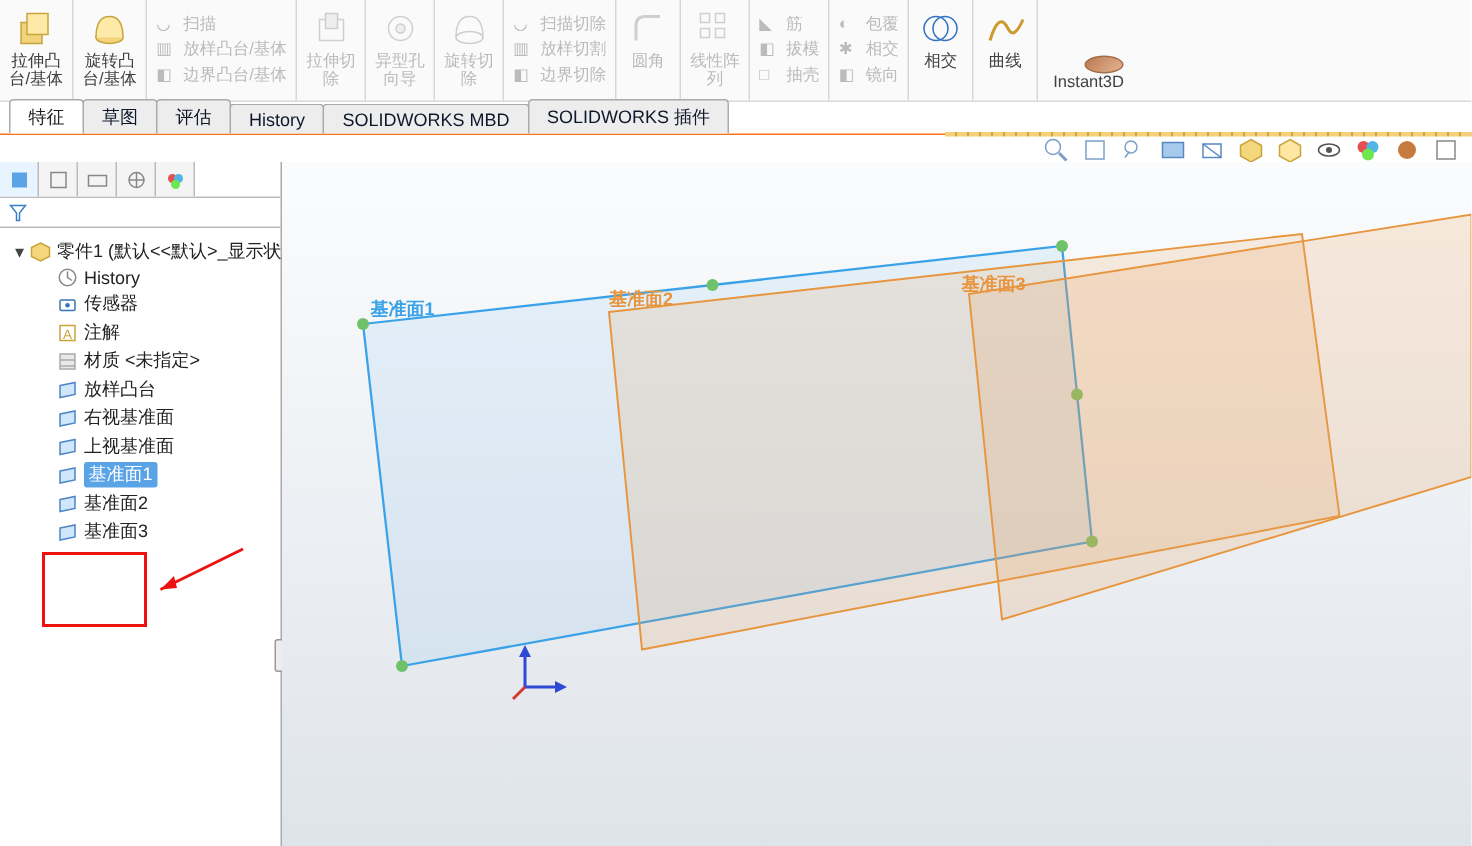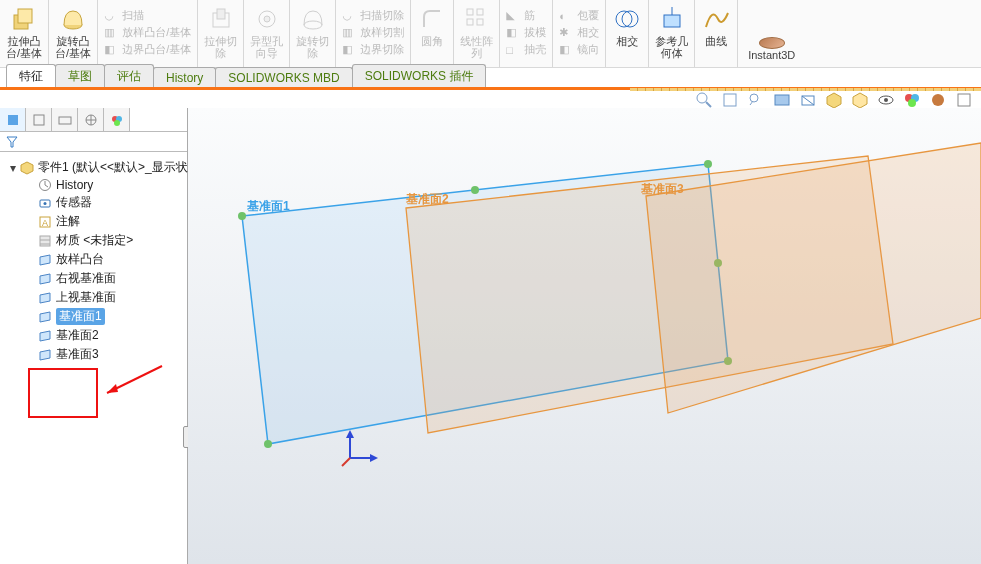--- a/index.html
+++ b/index.html
@@ -8,27 +8,27 @@
   
   .ribbon { display:flex; height:68px; background:#fafafa; border-bottom:1px solid #d9d9d9; }
   .ribbon-group { display:flex; flex-direction:column; align-items:center; justify-content:flex-start;
                   padding:4px 6px 2px; border-right:1px solid #d7d7d7; font-size:11px; color:#bbb; }
   .ribbon-group.enabled { color:#404040; }
   .rg-icon { width:30px; height:30px; display:flex; align-items:center;justify-content:center; }
   .rg-label { text-align:center; line-height:1.05; margin-top:2px; white-space:nowrap; }
   .mini-items { display:flex; flex-direction:column; gap:2px; font-size:11px; color:#bbb; padding-top:4px;}
   .mini-items span{display:flex; align-items:center; gap:4px;}
   .mini-ico{width:14px;height:14px;display:inline-block;}
-  .inst{display:flex;flex-direction:column;align-items:center;color:#404040;font-size:11px;padding:6px 10px;margin-top:31px;}
+  .inst{display:flex;flex-direction:column;align-items:flex-end;color:#404040;font-size:11px;padding:6px 10px;margin-top:31px;}
   .inst .ball{width:26px;height:26px;border-radius:50%;background:linear-gradient(135deg,#b97a51,#e6b494);border:1px solid #a06c43;}
 
   
-  .tabs { display:flex; align-items:flex-end; height:22px; background:#fff; border-bottom:3px solid #f97316;
+  .tabs { display:flex; align-items:flex-end; height:22px; background:#fff; border-bottom:1px solid #f97316;
           padding-left:6px; font-size:12px;}
-  .tab{padding:3px 12px 2px;border:1px solid #aaa;border-bottom:none;margin-right:-1px;background:#ededed;color:#4d7c0f;cursor:pointer;border-radius:3px 3px 0 0;}
+  .tab{padding:3px 12px 2px;border:1px solid #aaa;border-bottom:none;margin-right:-1px;background:#ededed;color:#0f172a;cursor:pointer;border-radius:3px 3px 0 0;}
   .tab.active{background:#fff;font-weight:normal;color:#222;}
 
   
   .view-bar{position:absolute;right:8px;top:90px;display:flex;gap:7px;}
   .view-bar .vb-ico{width:19px;height:19px;display:flex;align-items:center;justify-content:center;cursor:pointer;}
 
   
   .side{position:absolute; left:0; top:108px; width:188px; height:456px; border-right:1px solid #aaa;background:#fff;}
   .side-toolbar{height:24px;border-bottom:1px solid #bbb;display:flex;}
   .side-toolbar .tb{width:26px;height:100%;border-right:1px solid #bbb;display:flex;align-items:center;justify-content:center;background:#f4f4f4;cursor:pointer;}
@@ -202,29 +202,20 @@
   <div class="ribbon-group enabled">
      <span class="rg-icon">
         <svg width="28" height="28">
           <circle cx="11" cy="14" r="8" fill="none" stroke="#2f71c4"></circle>
           <circle cx="17" cy="14" r="8" fill="none" stroke="#2f71c4"></circle>
         </svg>
       </span>
      <span class="rg-label">相交</span>
   </div>
 
-  <div class="ribbon-group enabled">
-     <span class="rg-icon">
-        <svg width="28" height="28">
-          <rect x="6" y="10" width="16" height="12" fill="#bfe0ff" stroke="#2f71c4"></rect>
-          <line x1="14" y1="2" x2="14" y2="10" stroke="#2f71c4"></line>
-        </svg>
-      </span>
-     <span class="rg-label">参考几<br>何体</span>
-  </div>
 
   <div class="ribbon-group enabled">
      <span class="rg-icon">
         <svg width="28" height="28">
           <path d="M4 22 Q10 2 16 14 Q20 22 26 8" fill="none" stroke="#cc9a2e" stroke-width="2"></path>
         </svg>
       </span>
      <span class="rg-label">曲线</span>
   </div>
 

